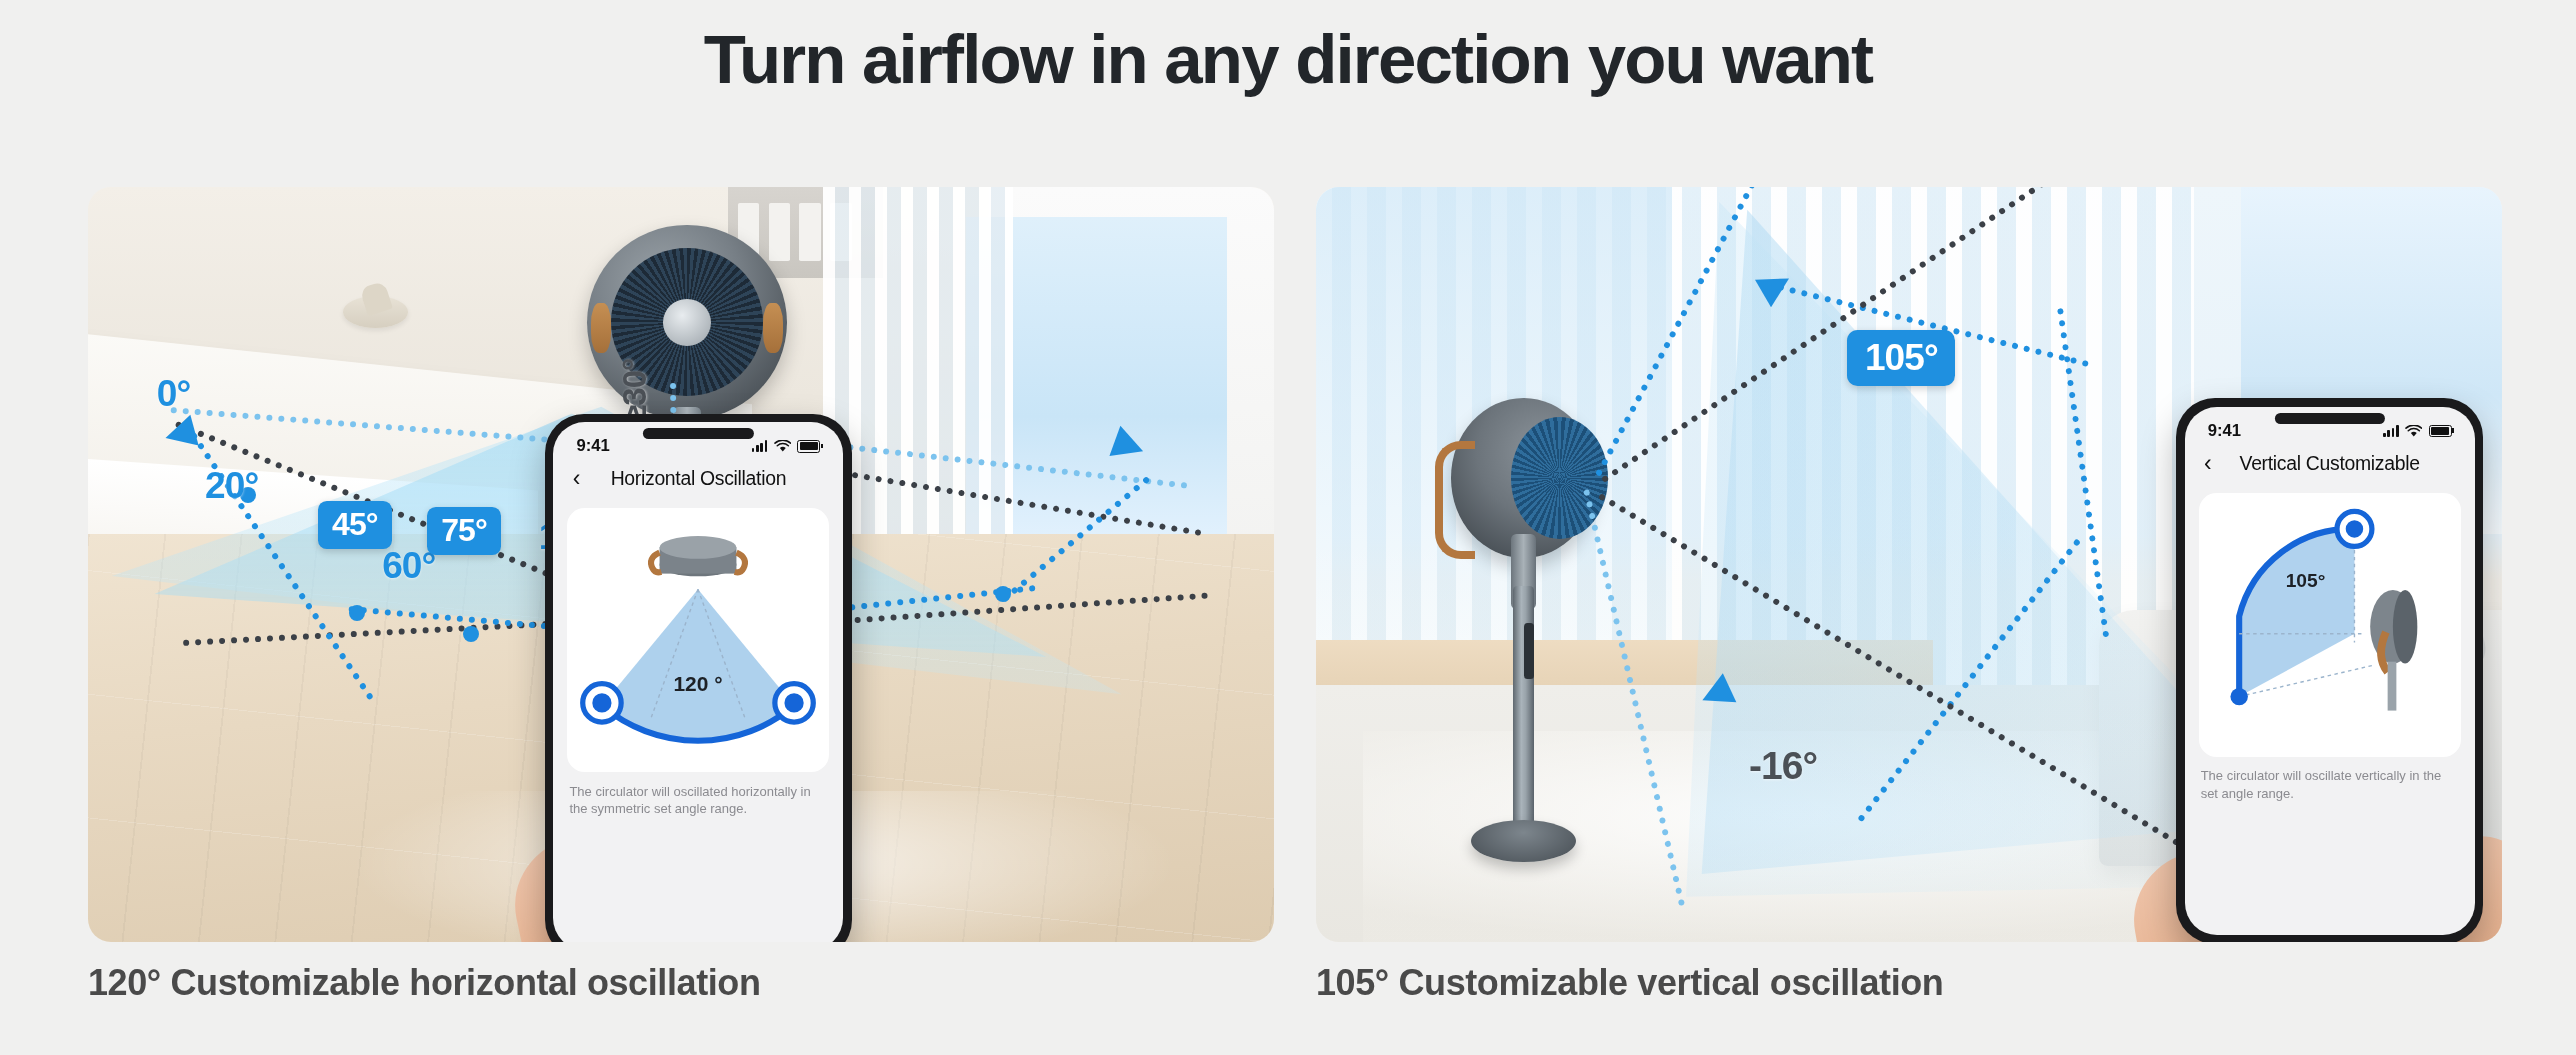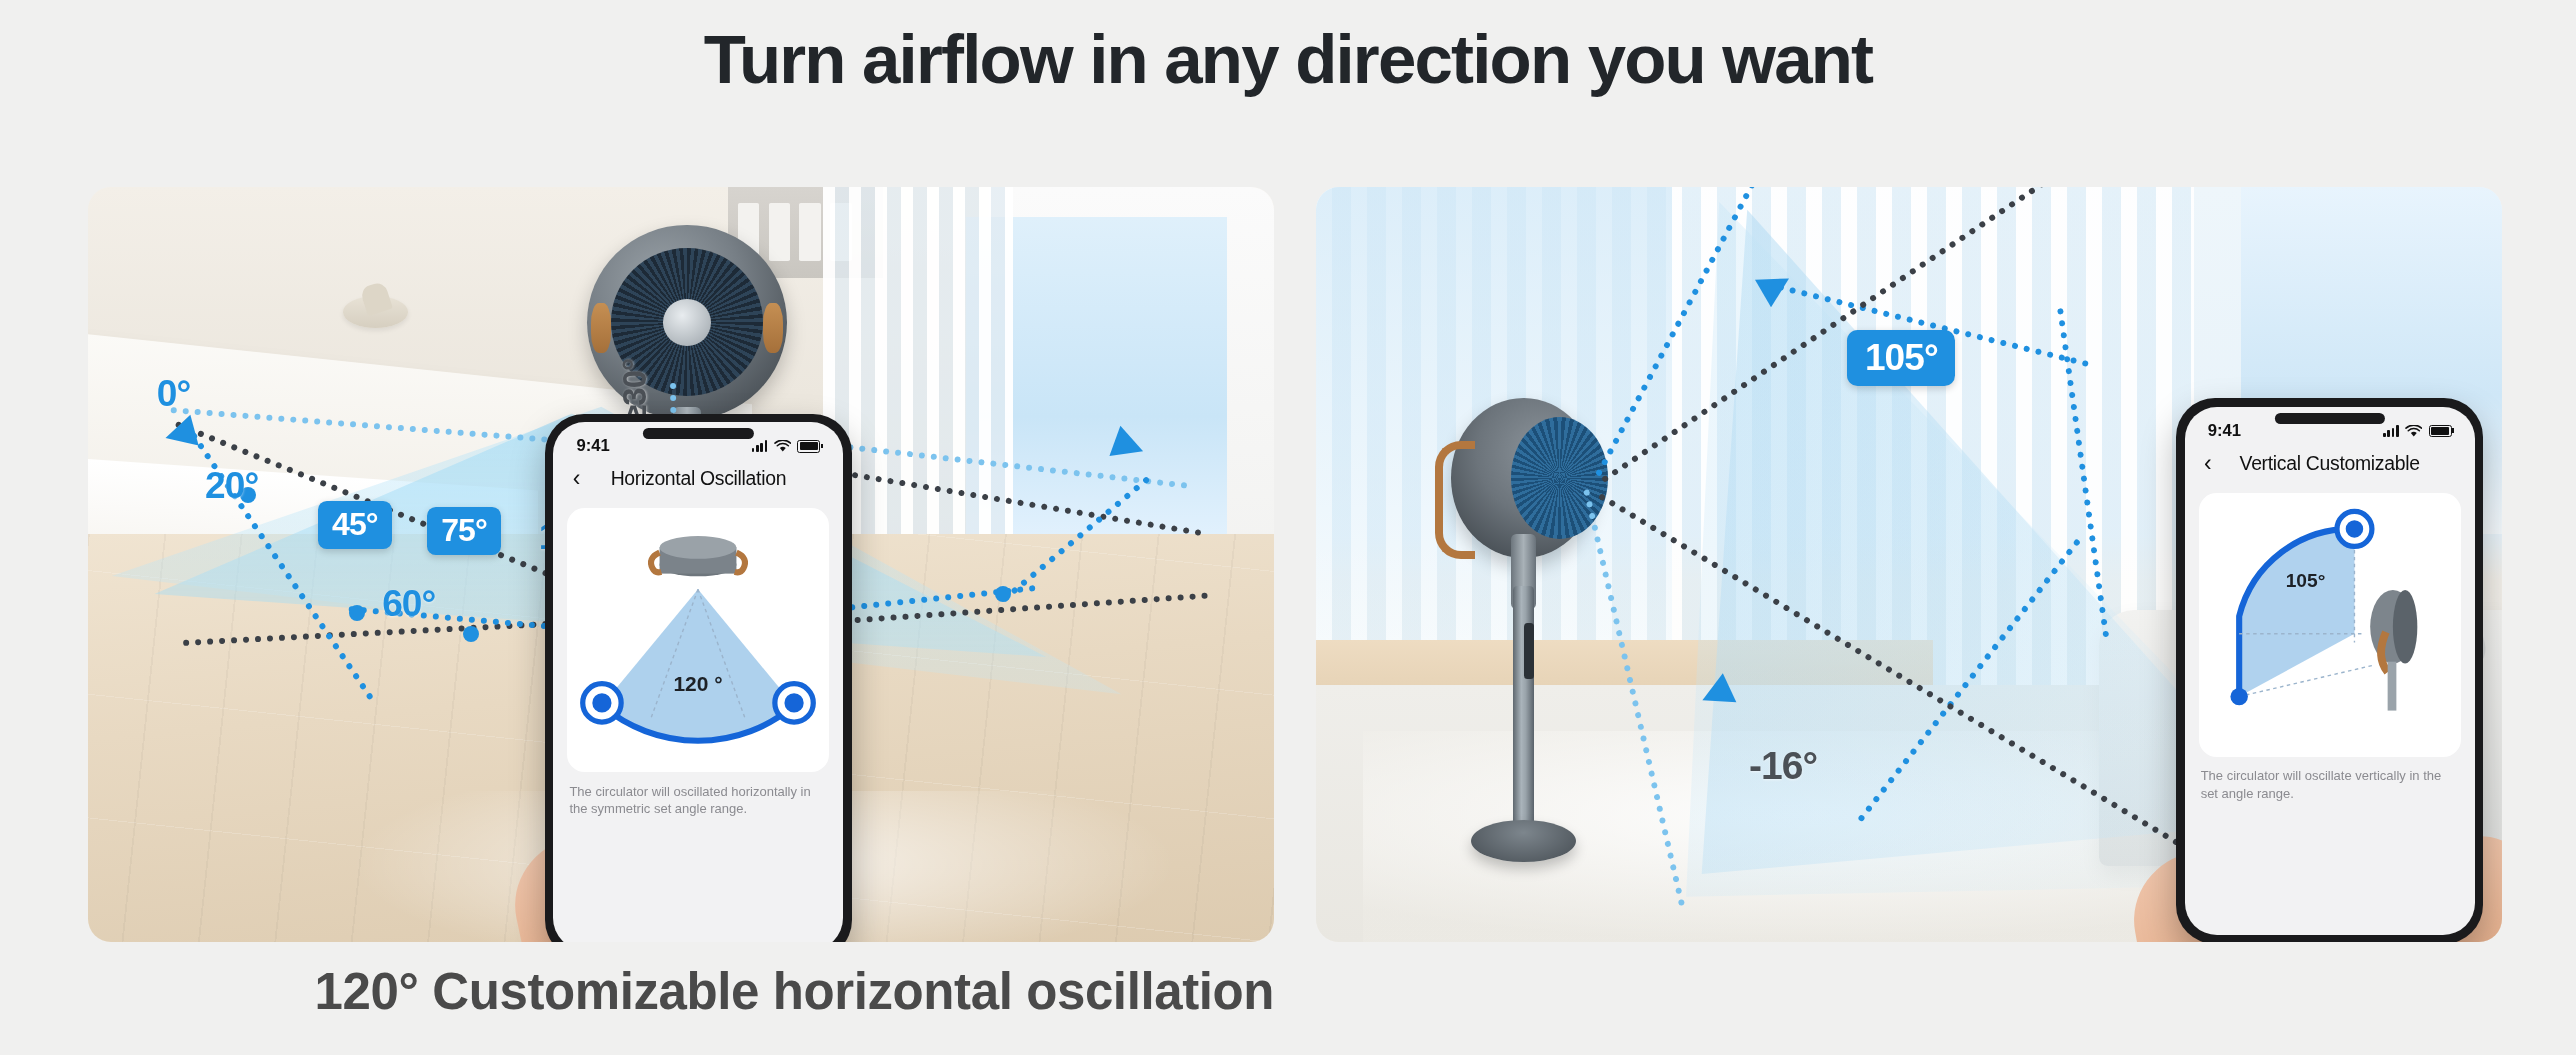--- a/index.html
+++ b/index.html
@@ -30,22 +30,22 @@
     top:187px;
     width:1186px;height:755px;
     border-radius:23px;
     overflow:hidden;
   }
   .panel.left{left:88px;}
   .panel.right{left:1316px;}
 
   .caption{
     position:absolute;top:962px;
-    width:1186px;text-align:right;
-    font-size:51px;font-weight:bold;
+    width:1186px;text-align:left;
+    font-size:36px;font-weight:bold;
     color:#4a4a4a;letter-spacing:-0.4px;
   }
   .caption.left{left:88px;}
   .caption.right{left:1316px;}
 
   
   .scene-l{position:absolute;inset:0;background:#f4f1ec;}
   .l-wallback{position:absolute;left:0;top:0;width:100%;height:46%;
     background:linear-gradient(180deg,#f3efe8 0%,#ece7de 60%,#e6e0d5 100%);}
   .l-counter{position:absolute;left:-2%;top:24%;width:58%;height:26%;
@@ -274,21 +274,21 @@
       <div class="dot" style="left:52%;top:59.5%;"></div>
       <div class="dot" style="left:62.5%;top:57.5%;"></div>
       <div class="dot" style="left:76.5%;top:52.8%;"></div>
 
       <div class="arrowhead" style="left:6.5%;top:30.6%;transform:rotate(165deg);"></div>
       <div class="arrowhead" style="left:86.5%;top:32.2%;transform:rotate(20deg);"></div>
 
       <span class="ang" style="left:5.8%;top:24.6%;">0°</span>
       <span class="ang" style="left:6.5%;top:36.8%;margin-left:40px;">20°</span>
       <span class="badge" style="left:19.4%;top:41.6%;">45°</span>
-      <span class="ang" style="left:24.8%;top:47.4%;margin-top:38px;">60°</span>
+      <span class="ang" style="left:24.8%;top:47.4%;">60°</span>
       <span class="badge" style="left:28.6%;top:42.4%;">75°</span>
       <span class="ang" style="left:38%;top:43.6%;">100°</span>
       <span class="ang big" style="left:43.4%;top:29.4%;">120°</span>
       <span class="ang grey" style="left:44.5%;top:31.2%;transform:rotate(-90deg);transform-origin:left top;font-size:33px;">≥30°</span>
 
       <div class="hand" style="left:36%;top:86%;width:12%;height:18%;transform:rotate(-12deg);"></div>
       <div class="hand" style="left:46%;top:90%;width:9%;height:14%;transform:rotate(8deg);"></div>
 
       <div class="phone" style="left:38.5%;top:30%;width:290px;height:528px;">
         <div class="screen">
@@ -428,15 +428,16 @@
               <ellipse cx="236" cy="152" rx="14" ry="42" fill="#5b636a"></ellipse>
               <path d="M214 158 q-12 28 2 46" stroke="#b3773f" stroke-width="9" fill="none"></path>
               <rect x="216" y="192" width="10" height="56" fill="#9aa3aa"></rect>
             </svg>
           </div>
           <div class="helptext">The circulator will oscillate vertically in the set angle range.</div>
         </div>
       </div>
     </div>
   </div>
+  <div class="caption right">105° Customizable vertical oscillation</div>
 
 </div>
 
 
 </body></html>

